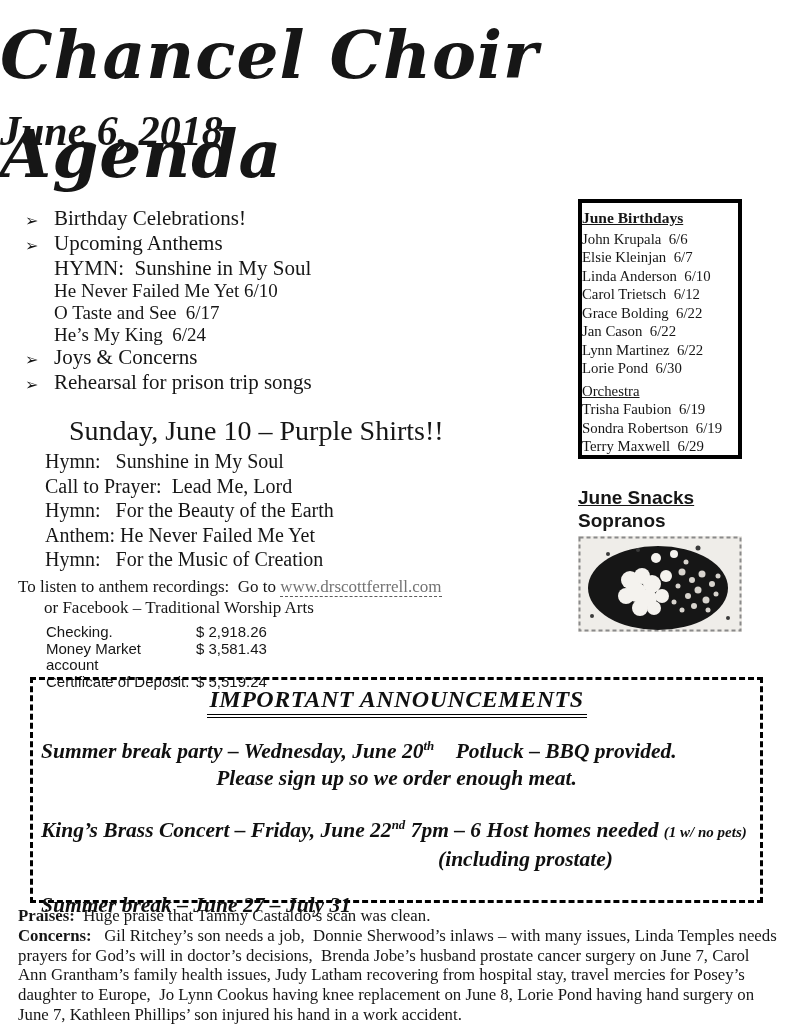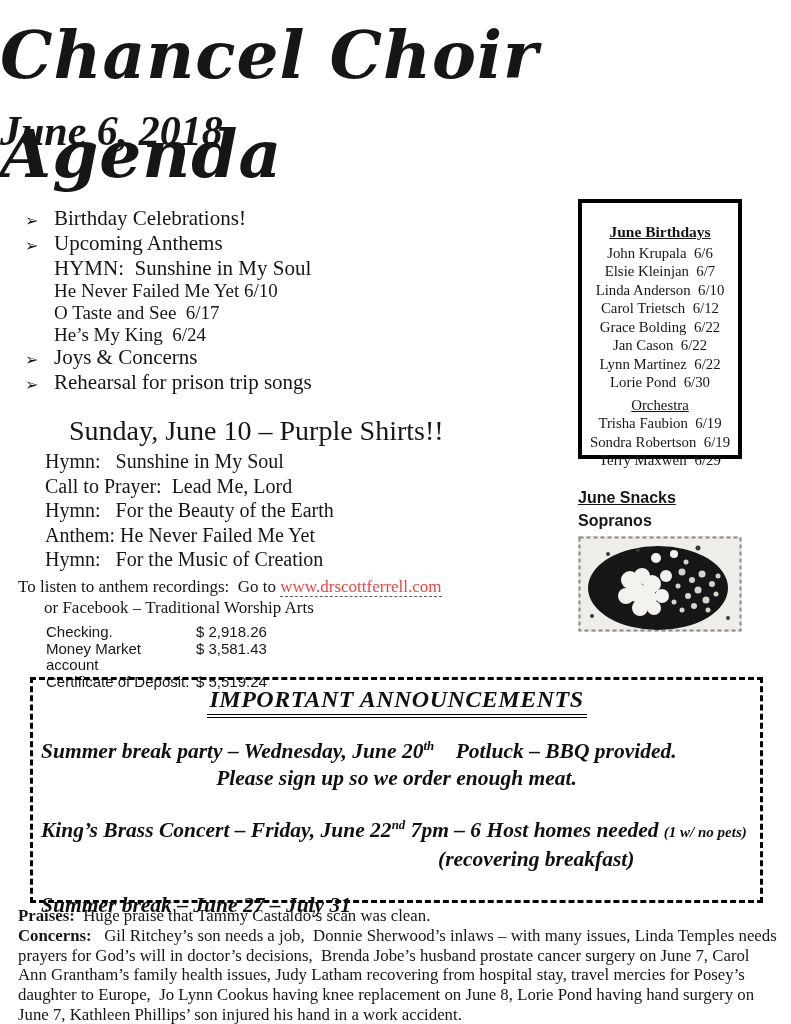--- a/index.html
+++ b/index.html
@@ -27,38 +27,38 @@
   .subsmall{font-size:19px;line-height:22px}
 
   
   #sunday{top:416px;left:25px}
   #sunday .h{font-size:28px;line-height:30px;margin-left:44px;margin-bottom:3px}
   #sunday .l{font-size:20px;line-height:24.5px;margin-left:20px}
 
   
   #recordings{top:576px;left:18px;font-size:17px;line-height:21px}
   #recordings .l2{margin-left:26px}
-  .url{border-bottom:1.5px dashed #5a5a5a;color:#ef4444}
+  .url{border-bottom:1.5px dashed #5a5a5a;color:#737373}
 
   
   #finances{top:624px;left:46px;font-family:"Liberation Sans",sans-serif;
     font-size:15px;line-height:16.5px}
   .fin-row{display:flex}
   .fin-label{width:150px}
 
   
   #bbox{top:199px;left:578px;width:164px;height:260px;border:4px solid #000;
-    box-sizing:border-box;text-align:center;font-size:14.8px;line-height:18.5px;
-    padding-top:20px}
+    box-sizing:border-box;text-align:left;font-size:14.8px;line-height:18.5px;
+    padding-top:6px}
   #bbox .t{font-weight:bold;text-decoration:underline;font-size:15.5px;margin-bottom:2px}
   #bbox .ot{text-decoration:underline;margin-top:4px}
 
   
   #snacks{top:486px;left:578px;font-family:"Liberation Sans",sans-serif;
-    font-weight:bold;font-size:16px;line-height:23px}
+    font-weight:bold;font-size:19px;line-height:23px}
   #snacks .t{text-decoration:underline}
   #snacks svg{display:block;margin-top:4px}
 
   
   #ann{top:677px;left:30px;width:733px;height:226px;border:3px dashed #000;
     box-sizing:border-box;font-weight:bold;font-style:italic;color:#101010}
   #ann .title-wrap{text-align:center;margin-top:6px}
   #ann .title{font-size:24px;letter-spacing:.5px;border-bottom:4px double #000;
     padding:0 3px 1px;display:inline-block}
   .ann-line{font-size:21.5px;line-height:26px}
@@ -202,20 +202,20 @@
         <circle cx="14" cy="80" r="2"></circle>
     </g>
   </svg>
 </div>
 
 <div class="abs" id="ann">
   <div class="title-wrap"><span class="title">IMPORTANT ANNOUNCEMENTS</span></div>
   <div class="ann-line l1"><span class="pre">Summer break party – Wednesday, June 20</span><sup>th</sup><span class="pre">    Potluck – BBQ provided.</span></div>
   <div class="ann-line lc pre">Please sign up so we order enough meat.</div>
   <div class="ann-line concert"><span class="pre">King’s Brass Concert – Friday, June 22</span><sup>nd</sup><span class="pre"> 7pm – 6 Host homes needed </span><span class="note pre">(1 w/ no pets)</span></div>
-  <div class="ann-line breakfast pre">(recovering breakfast)</div>
+  <div class="ann-line breakfast pre">(including prostate)</div>
   <div class="ann-line brk pre">Summer break – June 27 – July 31</div>
 </div>
 
 <div class="abs" id="prayer">
   <div><b class="pre">Praises:</b><span class="pre">  Huge praise that Tammy Castaldo’s scan was clean.</span></div>
   <div><b class="pre">Concerns:</b><span class="pre">   Gil Ritchey’s son needs a job,  Donnie Sherwood’s inlaws – with many issues, Linda Temples needs prayers for God’s will in doctor’s decisions,  Brenda Jobe’s husband prostate cancer surgery on June 7, Carol Ann Grantham’s family health issues, Judy Latham recovering from hospital stay, travel mercies for Posey’s daughter to Europe,  Jo Lynn Cookus having knee replacement on June 8, Lorie Pond having hand surgery on June 7, Kathleen Phillips’ son injured his hand in a work accident.</span></div>
 </div>
 
 </body></html>

